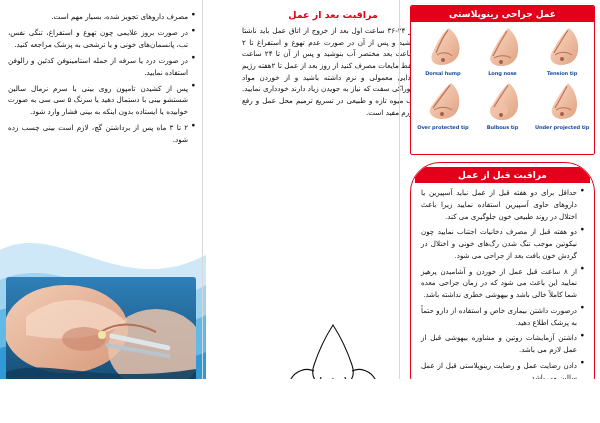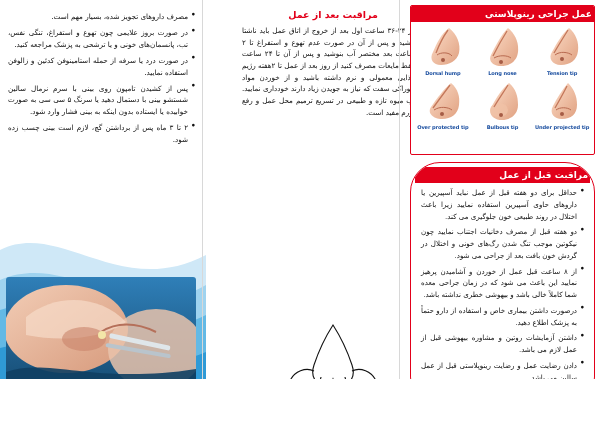--- a/index.html
+++ b/index.html
@@ -74,20 +74,21 @@
     top: 0.5px;
     font-size: 3.6px;
     color: #111;
   }
   
   .sec-title {
     background: #e2001a;
     color: #ffffff;
     font-size: 9px;
     font-weight: bold;
+    text-align: center;
     padding: 3px 2px;
     direction: rtl;
     letter-spacing: 0px;
   }
   .red-frame {
     position: absolute;
     left: 4px;
     right: 5px;
     border: 1.2px solid #e2001a;
     border-radius: 2px;

